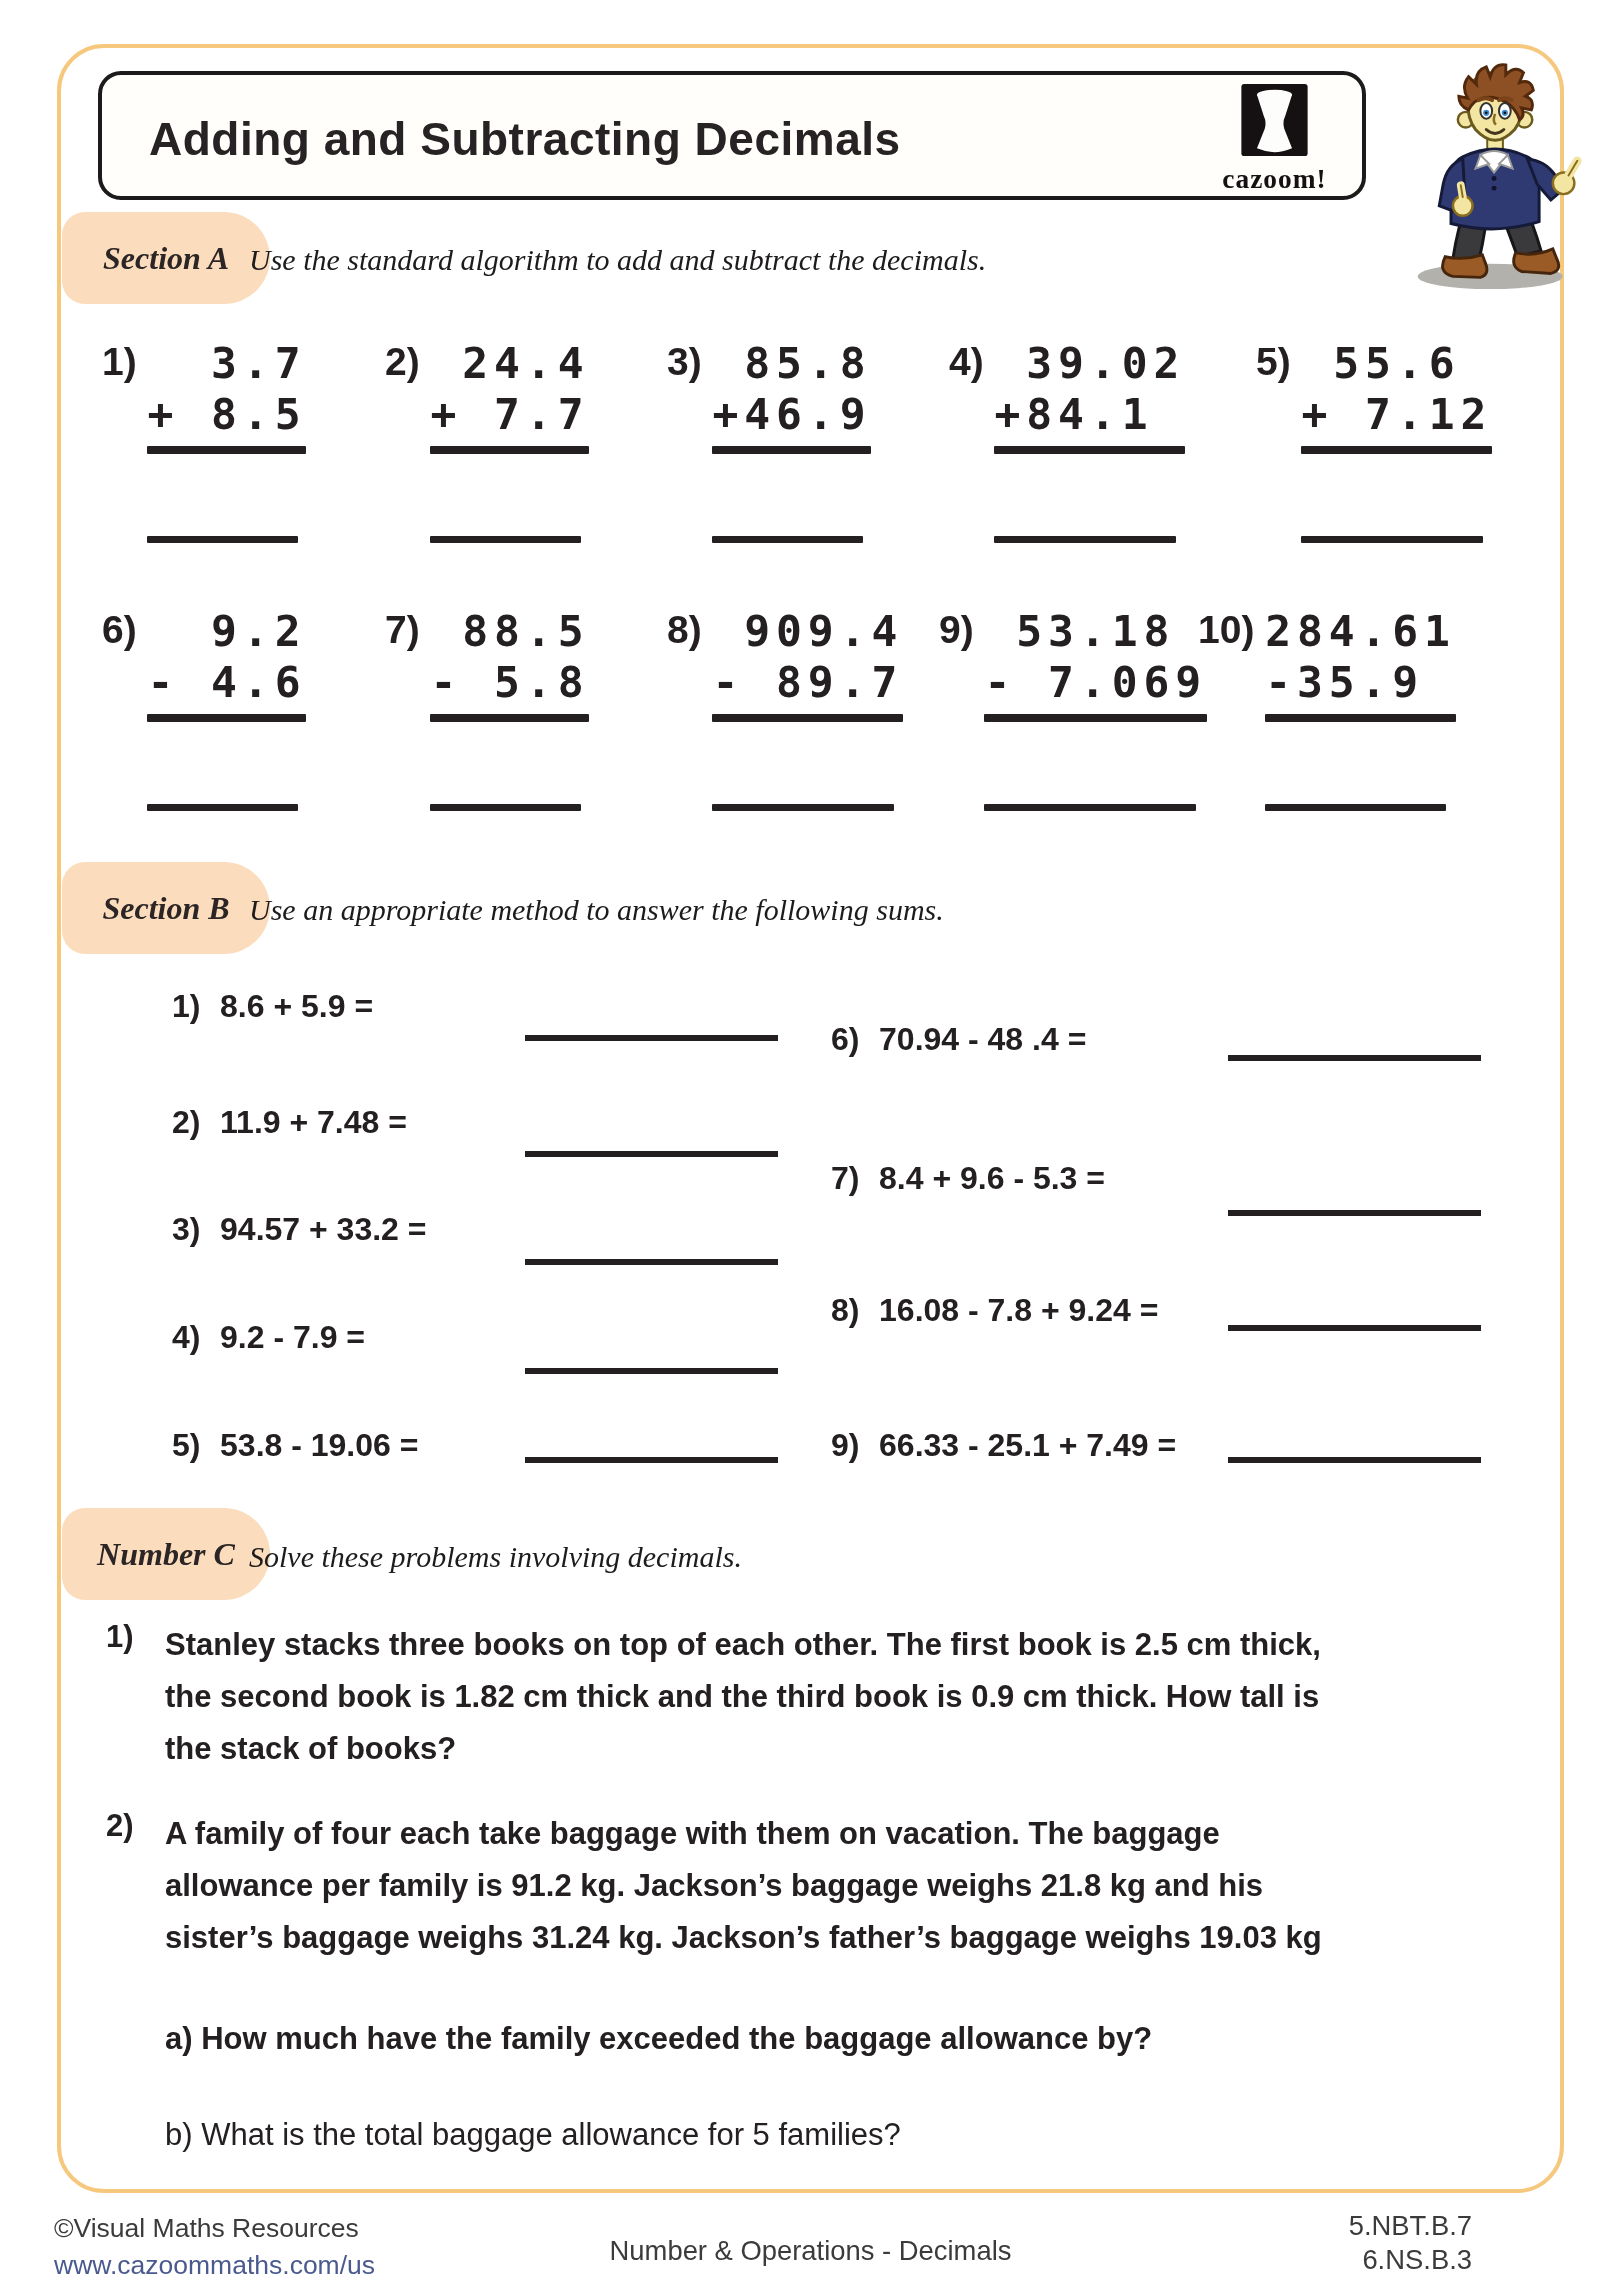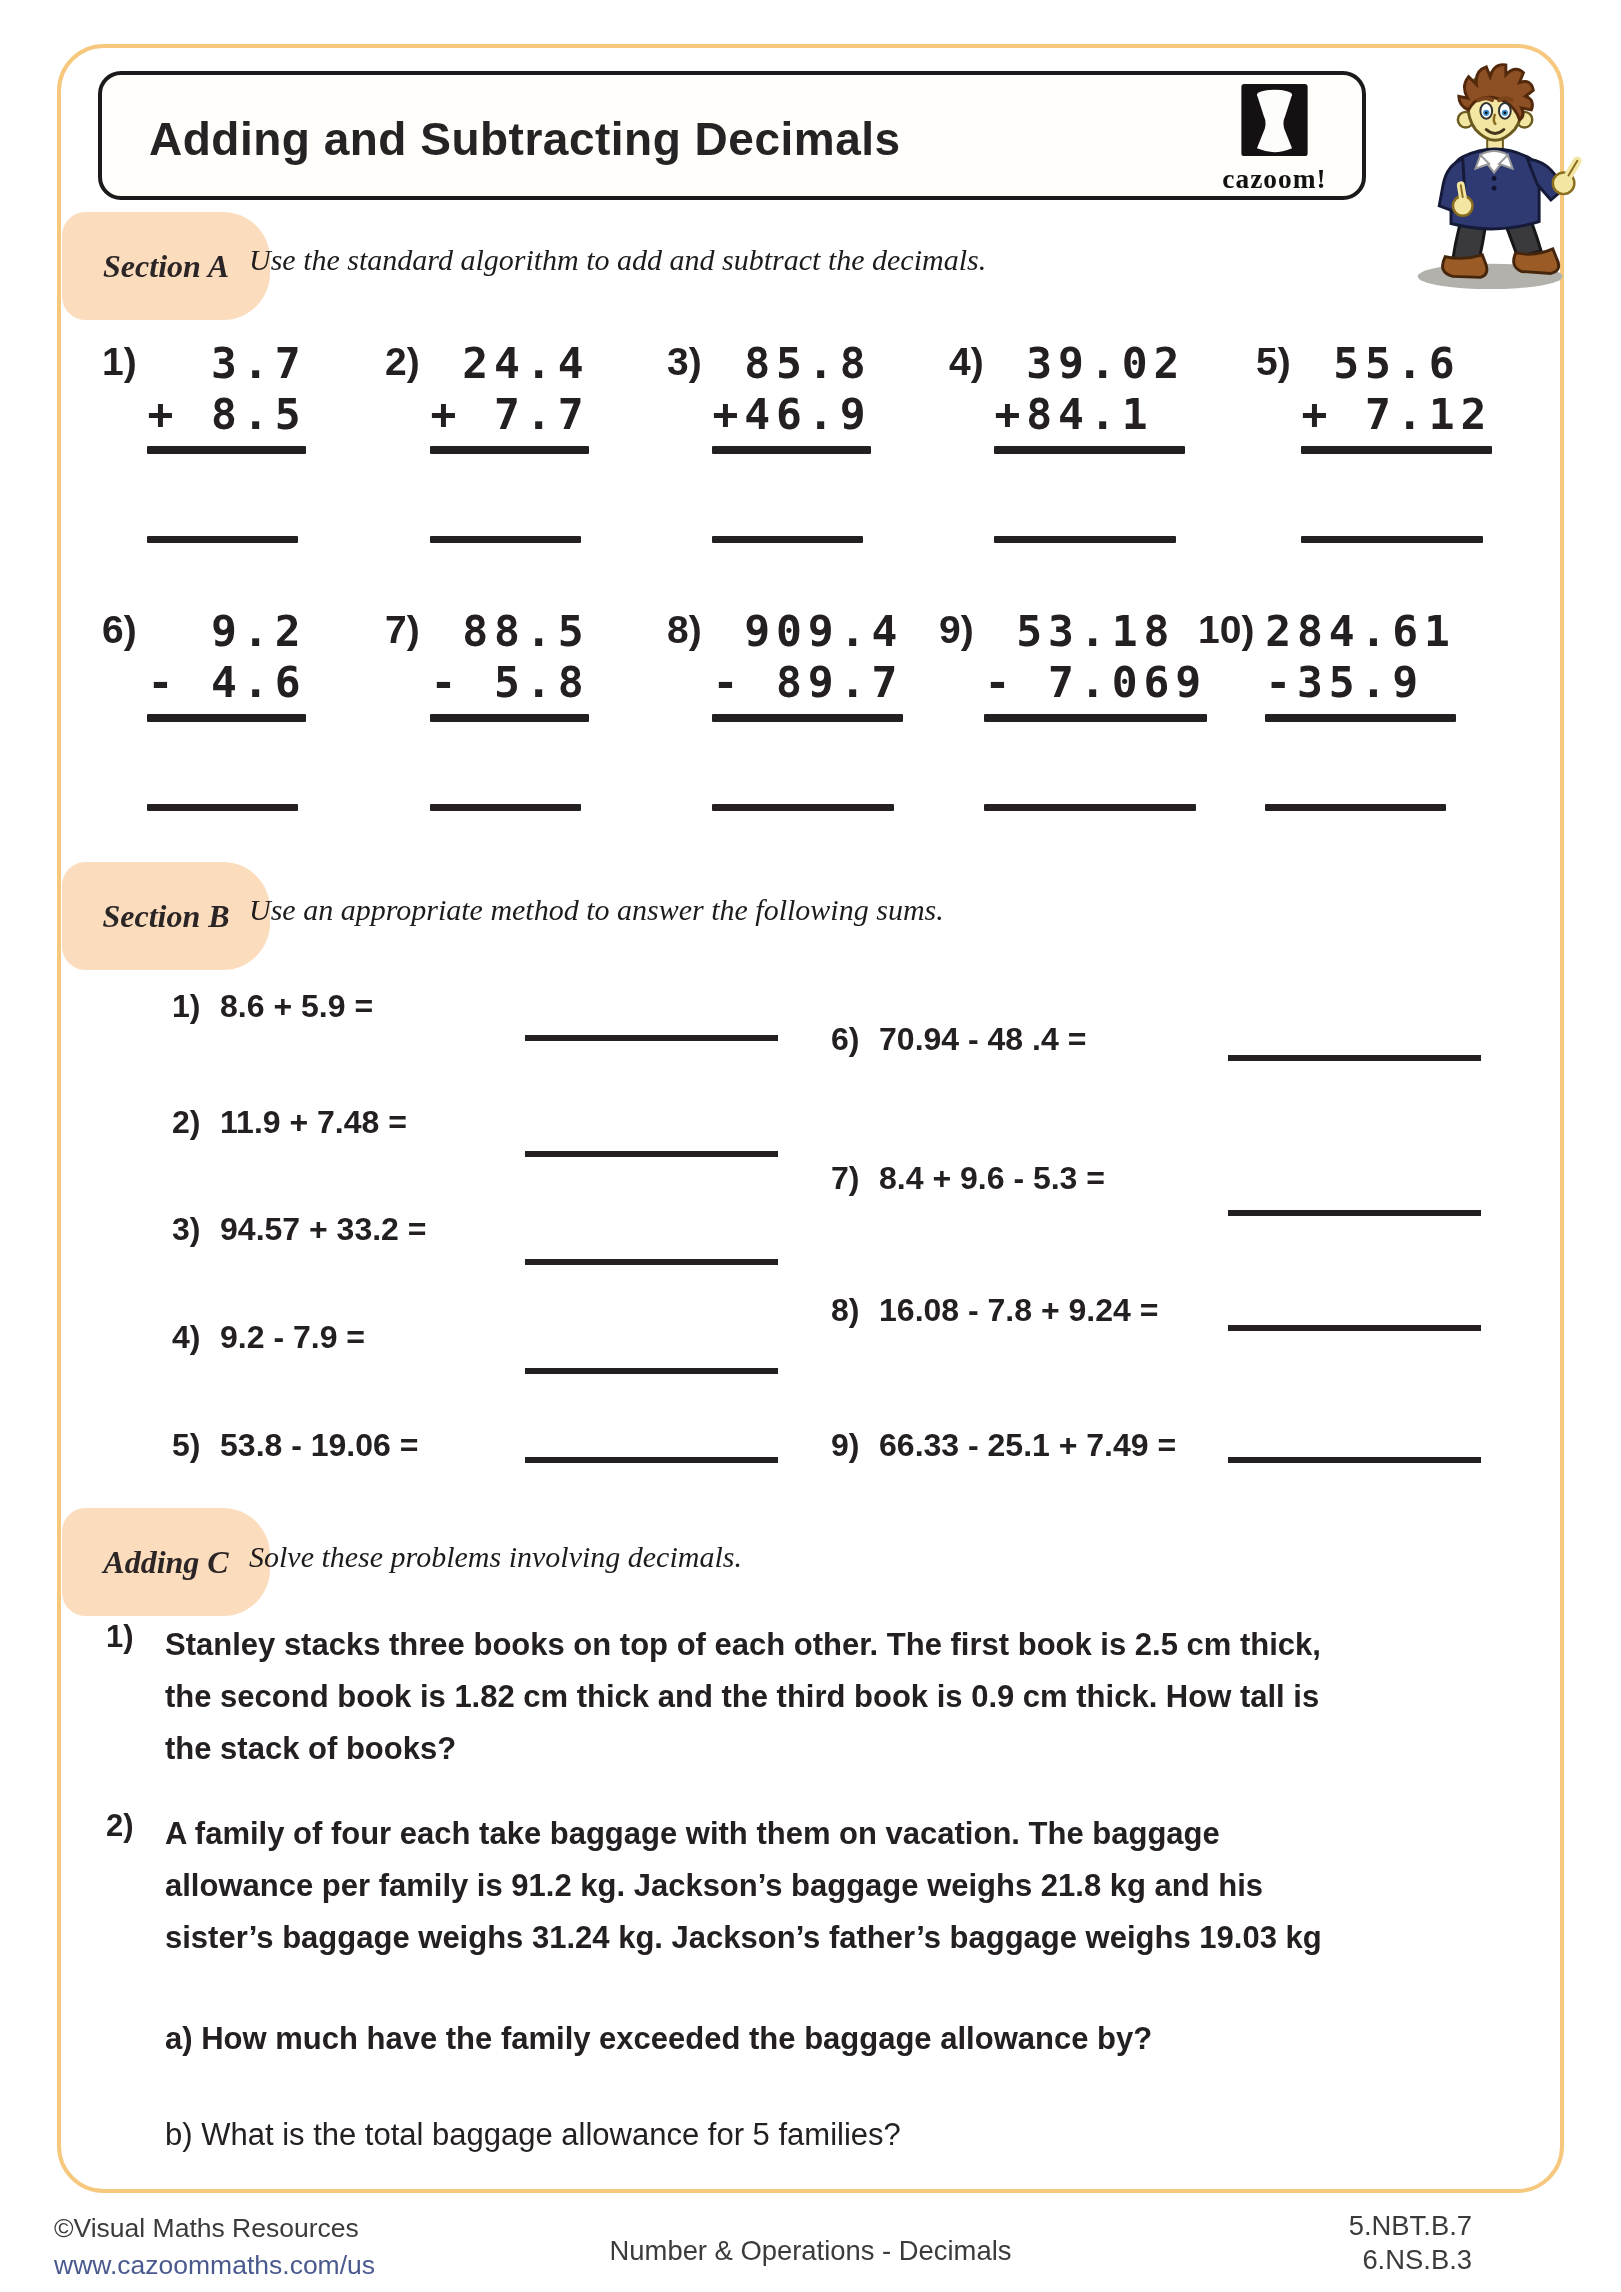--- a/index.html
+++ b/index.html
@@ -14,21 +14,21 @@
   .title-box { position:absolute; left:98px; top:71px; width:1268px; height:129px;
                border:4.9px solid #1c1a1b; border-radius:23px; background:#FFFEFA; }
   .page-title { position:absolute; left:47px; top:37px; font-size:46px; font-weight:bold;
                 letter-spacing:0.5px; color:#272324; }
   .logo { position:absolute; left:1206px; top:82px; width:137px; text-align:center; }
   .logo-word { font-family:"Liberation Serif", serif; font-weight:bold; font-size:27.4px;
                color:#151112; margin-top:2px; letter-spacing:1px; }
   .mascot { position:absolute; left:1390px; top:59px; width:216px; height:235px; }
 
   
-  .section-label { position:absolute; left:62px; width:208px; height:108px; background:#FBDCBD;
+  .section-label { position:absolute; left:62px; width:208px; height:92px; background:#FBDCBD;
                    border-radius:23.5px 47px 47px 23.5px; display:flex; align-items:center;
                    justify-content:center; font-family:"Liberation Serif", serif;
                    font-weight:bold; font-style:italic; font-size:32px; color:#2b2525; }
   .section-instr { position:absolute; left:249px; font-family:"Liberation Serif", serif;
                    font-style:italic; font-size:30px; color:#1d1b1b; }
   #label-a { top:212px; }  #instr-a { top:243px; }
   #label-b { top:862px; }  #instr-b { top:893px; }
   #label-c { top:1508px; } #instr-c { top:1540px; }
 
   
@@ -127,21 +127,21 @@
   <path d="M90,42 Q98,38 104,42" stroke="#7a4418" stroke-width="4" fill="none" stroke-linecap="round"></path>
   <path d="M111,42 Q117,38 124,42" stroke="#7a4418" stroke-width="4" fill="none" stroke-linecap="round"></path>
   <path d="M107,56 Q104,64 108,67" stroke="#8a6d1f" stroke-width="2.5" fill="none"></path>
   <path d="M98,72 Q107,80 116,72" stroke="#46351a" stroke-width="3" fill="none" stroke-linecap="round"></path>
 </svg>
 
 <div class="section-label" id="label-a">Section A</div>
 <div class="section-instr" id="instr-a">Use the standard algorithm to add and subtract the decimals.</div>
 <div class="section-label" id="label-b">Section B</div>
 <div class="section-instr" id="instr-b">Use an appropriate method to answer the following sums.</div>
-<div class="section-label" id="label-c">Adding C</div>
+<div class="section-label" id="label-c">Number C</div>
 <div class="section-instr" id="instr-c">Solve these problems involving decimals.</div>
 
 <div class="sa-problem sa-p1">
   <span class="sa-num">1)</span>
   <span class="sa-stack">
       <span class="sa-row">  3.7</span>
       <span class="sa-row">+ 8.5</span>
       <span class="sum-line"></span>
       <span class="answer-line"></span>
     </span>

